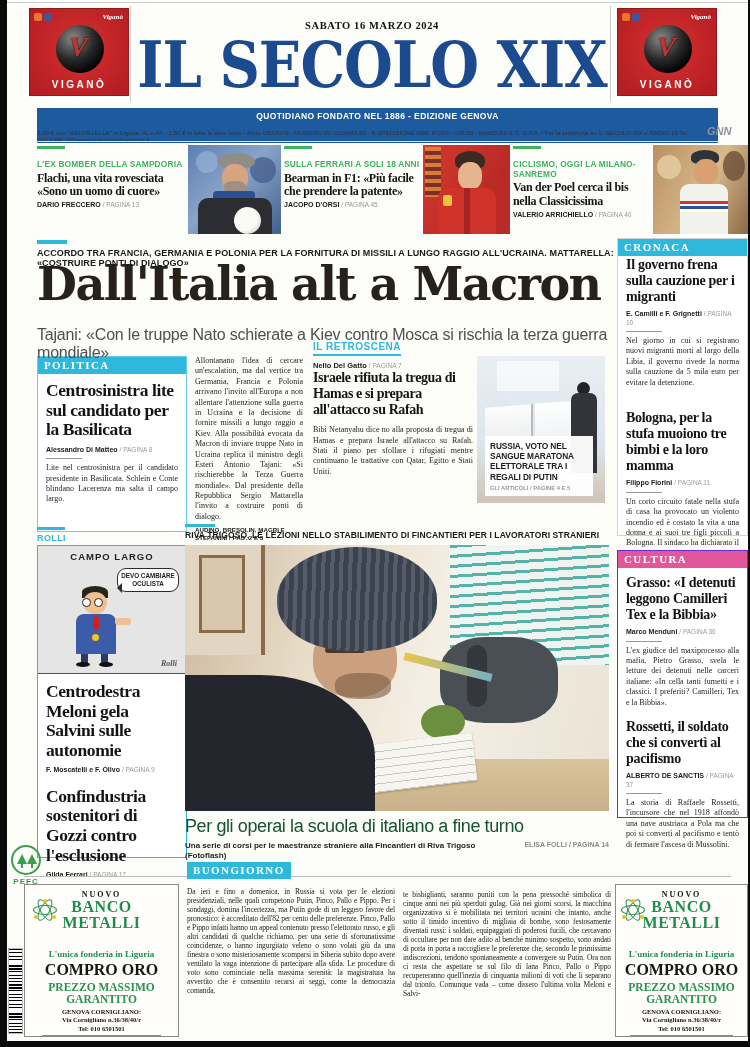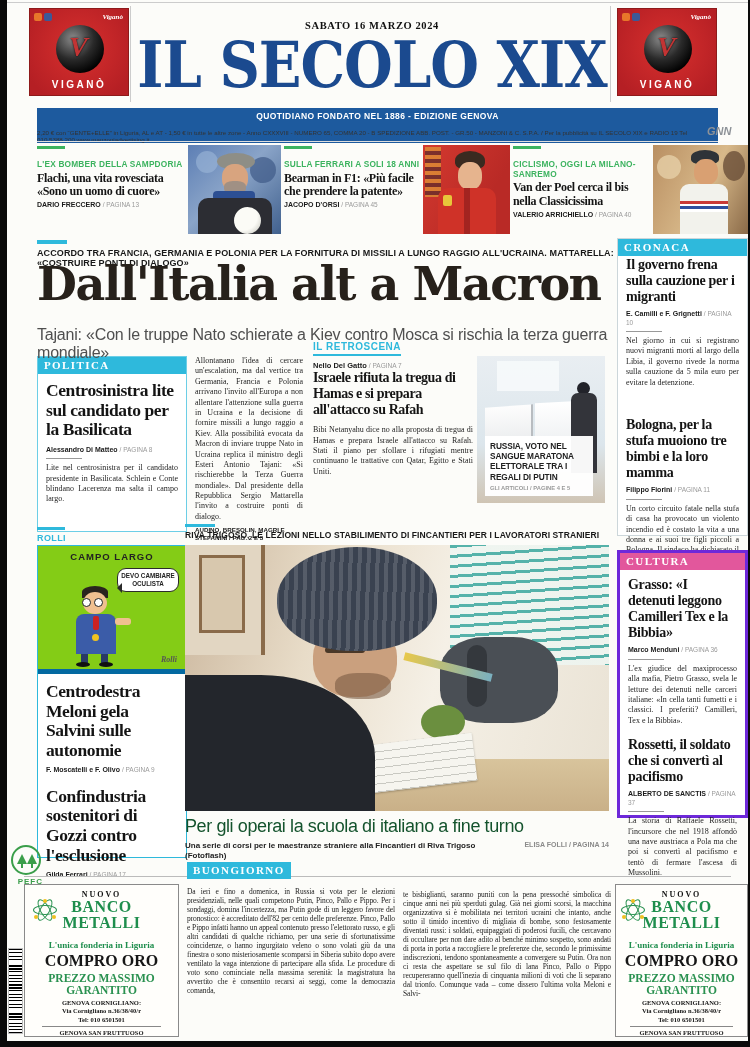--- a/index.html
+++ b/index.html
@@ -45,36 +45,36 @@
 .vigano{background:radial-gradient(circle at 50% 45%,#d8302e 0%,#b51f24 85%);border:1px solid #8e1a1a}
 .vg-sphere{position:absolute;left:26px;top:16px;width:48px;height:48px;border-radius:50%;background:radial-gradient(circle at 35% 28%,#8a8a8a 0%,#2a2a2a 45%,#000 78%)}
 .vg-v{position:absolute;left:13px;top:6px;font:700 italic 28px "Liberation Serif",serif;color:#c23434;text-shadow:0 0 2px #000}
 .vg-brand{position:absolute;left:0;right:0;bottom:5px;text-align:center;font:700 10px "Liberation Sans",sans-serif;color:#fff;letter-spacing:2.5px}
 .vg-script{position:absolute;right:5px;top:4px;font:700 italic 7px "Liberation Serif",serif;color:#fff}
 .sq{position:absolute;width:8px;height:8px;border-radius:2px}
 
 .banco{border:1px solid #8a8a8a;background:#fffefb;text-align:center;font-family:"Liberation Serif",serif;overflow:hidden}
 .bk-nuovo{font:700 8px "Liberation Serif",serif;letter-spacing:2px;color:#111;margin-top:5px}
 .bk-name{font:700 16px/1 "Liberation Serif",serif;color:#1f8e4d;letter-spacing:.5px}
-.bk-tag{font:700 9px "Liberation Serif",serif;color:#1f8e4d;margin-top:9px}
+.bk-tag{font:700 9px "Liberation Serif",serif;color:#1f8e4d;margin-top:18px}
 .bk-oro{font:700 16px/1.05 "Liberation Serif",serif;color:#161616;margin-top:3px}
 .bk-prezzo{font:700 11.5px/1.05 "Liberation Serif",serif;color:#2a9150;margin-top:2px}
 .bk-addr{font:700 6.5px/1.3 "Liberation Serif",serif;color:#161616;margin-top:3px}
 .bk-sep{border-top:1px solid #888;width:78%;margin:2px auto}
 .atom{position:absolute;left:7px;top:12px;width:26px;height:26px}
 .orbit{position:absolute;left:1px;top:8px;width:24px;height:10px;border:1.5px solid #2a9150;border-radius:50%}
 .dotY{position:absolute;width:4px;height:4px;border-radius:50%;background:#f0c020}
 
 .pefc-circle{position:relative;width:30px;height:30px;border:2px solid #3a9e4a;border-radius:50%}
 .tree{position:absolute;width:0;height:0;border-left:5px solid transparent;border-right:5px solid transparent;border-bottom:10px solid #3a9e4a}
 .trunk{position:absolute;width:2px;height:4px;background:#3a9e4a}
 .pefc-txt{font:700 8px "Liberation Sans",sans-serif;color:#3a9e4a;letter-spacing:1px;margin-top:2px}
 .barcode{width:15px;height:86px;border:1px solid #bbb;background:repeating-linear-gradient(180deg,#000 0 1.5px,#fff 1.5px 3px,#000 3px 3.8px,#fff 3.8px 6.6px,#000 6.6px 8px,#fff 8px 9.6px)}
 
-.cartoon{position:relative;height:128px;background:#84cc16;border-bottom:5px solid #0369a1}
+.cartoon{position:relative;height:128px;background:#e5e5e5;border-bottom:1px solid #0369a1}
 .ct-title{text-align:center;font:700 9.5px "Liberation Sans",sans-serif;letter-spacing:1px;color:#222;padding-top:5px}
 .bubble{position:absolute;right:7px;top:22px;width:62px;border:1.5px solid #2b2b2b;border-radius:9px;padding:3px 2px;font:700 6.3px/1.25 "Liberation Sans",sans-serif;text-align:center;color:#222;background:#fff}
 .bubble:after{content:"";position:absolute;left:-6px;top:14px;border:5px solid transparent;border-right-color:#2b2b2b}
 .sig{position:absolute;right:9px;bottom:5px;font:700 italic 8px "Liberation Serif",serif;color:#555}
 
 .ovl{position:absolute;left:8px;bottom:7px;width:108px;background:rgba(255,255,255,.96);padding:5px 5px 4px;z-index:5}
 .ovl-t{font:700 8.3px/1.25 "Liberation Sans",sans-serif;color:#202020;letter-spacing:-.1px}
 .ovl-b{font:700 5.8px/1.2 "Liberation Sans",sans-serif;color:#9a9a9a;margin-top:3px}
 .feltri-hd{display:flex;align-items:flex-start}
 .feltri-div{width:1px;height:22px;background:#999;margin:2px 6px 0 8px}
@@ -201,21 +201,21 @@
       <div class="sig">Rolli</div>
     </div>
     <div style="padding:8px 8px 0">
       <div class="hl hl-left">Centrodestra Meloni gela Salvini sulle autonomie</div>
       <div class="byl" style="margin-top:6px"><span>F. Moscatelli e F. Olivo</span> <span class="pg">/ PAGINA 9</span></div>
       <div class="hl hl-left" style="margin-top:12px">Confindustria sostenitori di Gozzi contro l'esclusione</div>
       <div class="byl" style="margin-top:6px"><span>Gilda Ferrari</span> <span class="pg">/ PAGINA 17</span></div>
     </div>
   </div>
 
-  <div class="abs" style="left:2px;top:845px;width:34px;text-align:right">
+  <div class="abs" style="left:2px;top:845px;width:34px;text-align:center">
     <div class="pefc-circle" style="margin:0 auto">
       <div class="tree" style="left:4px;top:7px"></div>
       <div class="tree" style="left:14px;top:7px"></div>
       <div class="trunk" style="left:8px;top:17px"></div>
       <div class="trunk" style="left:18px;top:17px"></div>
     </div>
     <div class="pefc-txt">PEFC</div>
   </div>
   <div class="abs barcode" style="left:1px;top:948px"></div>
 
@@ -243,28 +243,28 @@
     </div>
   </div>
 
   <div class="abs sidebox" style="left:610px;top:238px;width:131px;height:298px;border:1px solid #ccd6da">
     <div class="lblbox">CRONACA</div>
     <div style="padding:1px 8px 0">
       <div class="hl hl-side">Il governo frena sulla cauzione per i migranti</div>
       <div class="byl" style="margin-top:5px"><span>E. Camilli e F. Grignetti</span> <span class="pg">/ PAGINA 10</span></div>
       <div class="mini-rule"></div>
       <div class="body-s">Nel giorno in cui si registrano nuovi migranti morti al largo della Libia, il governo rivede la norma sulla cauzione da 5 mila euro per evitare la detenzione.</div>
-      <div class="hl hl-side" style="margin-top:29px">Bologna, per la stufa muoiono tre bimbi e la loro mamma</div>
+      <div class="hl hl-side" style="margin-top:22px">Bologna, per la stufa muoiono tre bimbi e la loro mamma</div>
       <div class="byl" style="margin-top:5px"><span>Filippo Fiorini</span> <span class="pg">/ PAGINA 11</span></div>
       <div class="mini-rule"></div>
       <div class="body-s">Un corto circuito fatale nella stufa di casa ha provocato un violento incendio ed è costato la vita a una donna e ai suoi tre figli piccoli a Bologna. Il sindaco ha dichiarato il lutto cittadino.</div>
     </div>
   </div>
 
-  <div class="abs sidebox" style="left:610px;top:550px;width:131px;height:268px;border:3px solid #6d28d9">
+  <div class="abs sidebox" style="left:610px;top:550px;width:131px;height:268px;border:1px solid #6d28d9">
     <div class="lblbox pink">CULTURA</div>
     <div style="padding:7px 8px 0">
       <div class="hl hl-side">Grasso: «I detenuti leggono Camilleri Tex e la Bibbia»</div>
       <div class="byl" style="margin-top:5px"><span>Marco Menduni</span> <span class="pg">/ PAGINA 36</span></div>
       <div class="mini-rule"></div>
       <div class="body-s">L'ex giudice del maxiprocesso alla mafia, Pietro Grasso, svela le letture dei detenuti nelle carceri italiane: «In cella tanti fumetti e i classici. I preferiti? Camilleri, Tex e la Bibbia».</div>
       <div class="hl hl-side" style="margin-top:11px">Rossetti, il soldato che si convertì al pacifismo</div>
       <div class="byl" style="margin-top:5px"><span>ALBERTO DE SANCTIS</span> <span class="pg">/ PAGINA 37</span></div>
       <div class="mini-rule"></div>
       <div class="body-s">La storia di Raffaele Rossetti, l'incursore che nel 1918 affondò una nave austriaca a Pola ma che poi si convertì al pacifismo e tentò di fermare l'ascesa di Mussolini.</div>

